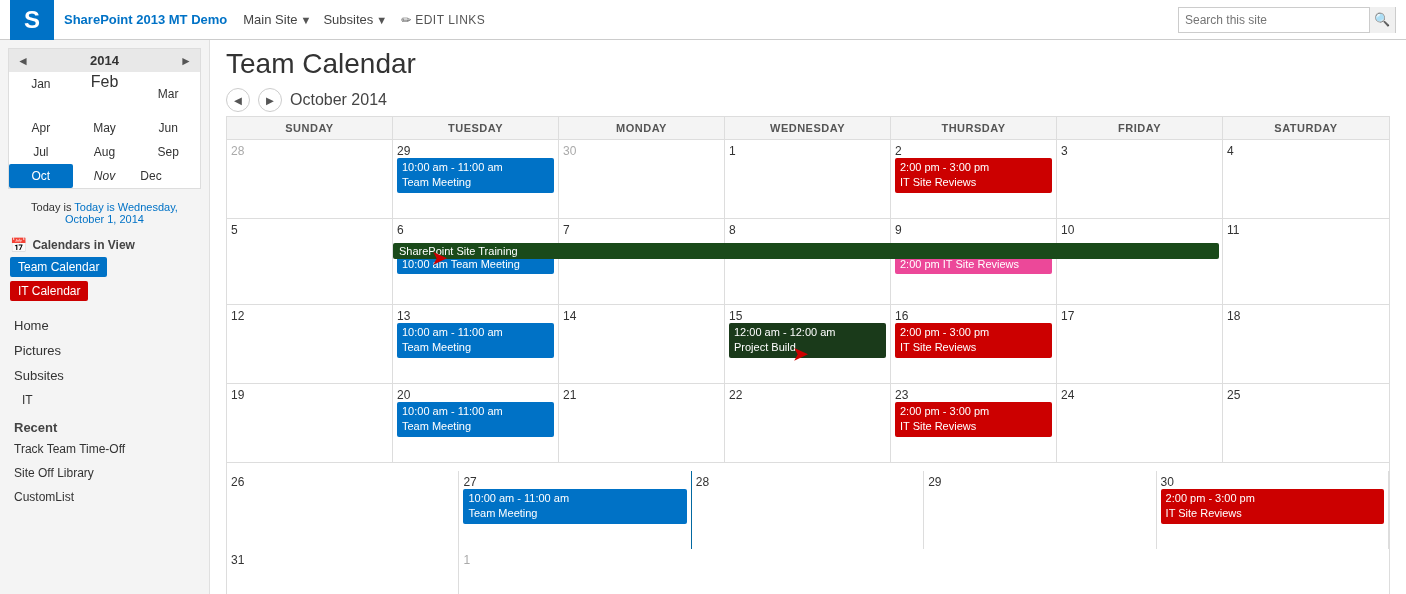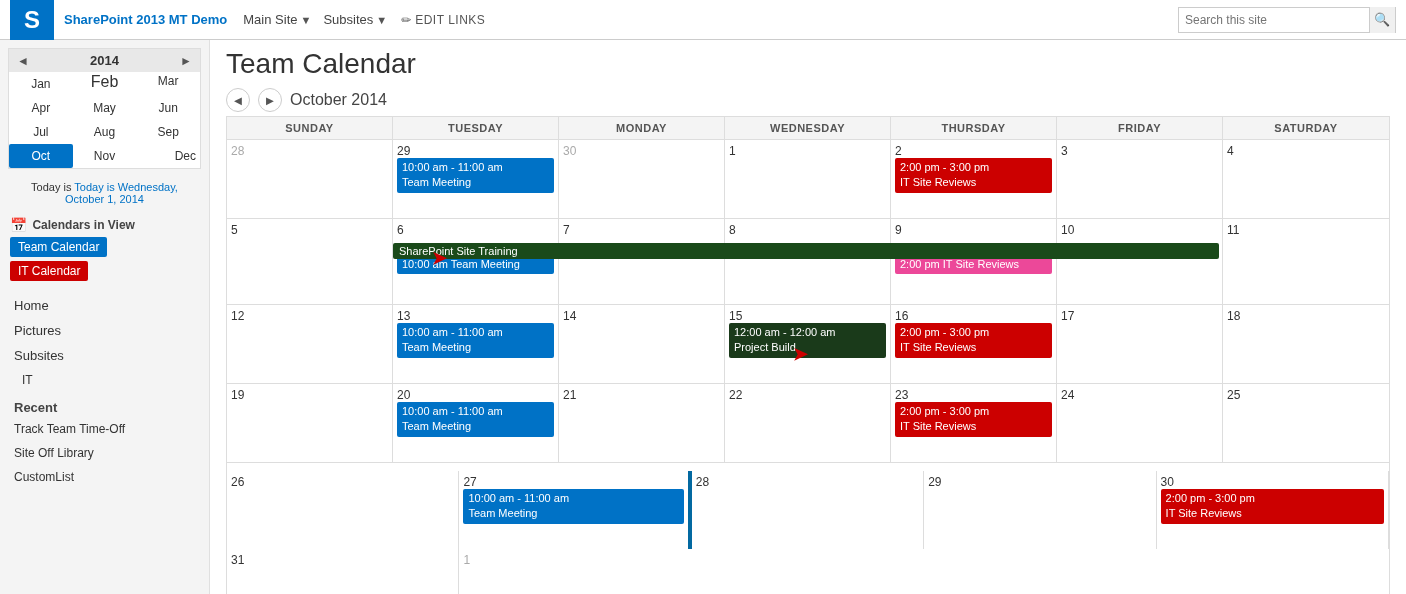--- a/index.html
+++ b/index.html
@@ -34,30 +34,30 @@
     
     <div style="margin:8px;background:#fff;border:1px solid #ddd;">
       <div style="display:flex;align-items:center;justify-content:space-between;background:#e8e8e8;padding:4px 8px;">
         <span style="cursor:pointer;color:#555;font-size:12px;">◄</span>
         <span style="font-size:13px;font-weight:600;">2014</span>
         <span style="cursor:pointer;color:#555;font-size:12px;">►</span>
       </div>
       <div style="display:grid;grid-template-columns:repeat(3,1fr);">
         <span style="text-align:center;padding:5px 4px;font-size:12px;cursor:pointer;">Jan</span>
         <span style="text-align:center;padding:1px 4px;font-size:16px;cursor:pointer;">Feb</span>
-        <span style="text-align:center;padding:2px 4px;font-size:12px;cursor:pointer;">Mar</span>
+        <span style="text-align:center;padding:15px 4px;font-size:12px;cursor:pointer;">Mar</span>
         <span style="text-align:center;padding:5px 4px;font-size:12px;cursor:pointer;">Apr</span>
         <span style="text-align:center;padding:5px 4px;font-size:12px;cursor:pointer;">May</span>
         <span style="text-align:center;padding:5px 4px;font-size:12px;cursor:pointer;">Jun</span>
         <span style="text-align:center;padding:5px 4px;font-size:12px;cursor:pointer;">Jul</span>
         <span style="text-align:center;padding:5px 4px;font-size:12px;cursor:pointer;">Aug</span>
         <span style="text-align:center;padding:5px 4px;font-size:12px;cursor:pointer;">Sep</span>
         <span style="text-align:center;padding:5px 4px;font-size:12px;cursor:pointer;background:#0072c6;color:#fff;border-radius:2px;">Oct</span>
-        <span style="text-align:center;padding:5px 4px;font-size:12px;cursor:pointer;">Nov</span>
-        <span style="text-align:right;padding:5px 4px;font-size:12px;cursor:pointer;">Dec</span>
+        <span style="text-align:center;padding:5px 4px;font-size:12px;cursor:pointer;font-style:italic;">Nov</span>
+        <span style="text-align:left;padding:5px 4px;font-size:12px;cursor:pointer;">Dec</span>
       </div>
     </div>
 
     
     <div style="font-size:11px;color:#333;text-align:center;padding:4px 22px 6px;">
       Today is <a href="#" style="color:#0072c6;text-decoration:none;">Today is Wednesday, October 1, 2014</a>
     </div>
 
     
     <div style="padding:6px 10px 2px;font-size:12px;font-weight:600;color:#444;display:flex;align-items:center;gap:5px;">
@@ -224,21 +224,21 @@
         </div>
         <div style="padding:4px;min-height:78px;">
           <div style="font-size:12px;color:#333;">25</div>
         </div>
       </div>
 
       <div style="display:grid;grid-template-columns:repeat(5,1fr);min-height:78px;margin-top:8px;">
         <div style="border-right:1px solid #ddd;padding:4px;min-height:78px;">
           <div style="font-size:12px;color:#333;">26</div>
         </div>
-        <div style="border-right:4px solid #0369a1;padding:4px;min-height:78px;">
+        <div style="border-right:1px solid #0369a1;padding:4px;min-height:78px;">
           <div style="font-size:12px;color:#333;">27</div>
           <div style="border-radius:2px;padding:2px 5px;margin-bottom:2px;font-size:11px;line-height:1.4;cursor:pointer;background:#0072c6;color:#fff;">10:00 am - 11:00 am<br>Team Meeting</div>
         </div>
         <div style="border-right:1px solid #ddd;padding:4px;min-height:78px;">
           <div style="font-size:12px;color:#333;">28</div>
         </div>
         <div style="border-right:1px solid #ddd;padding:4px;min-height:78px;">
           <div style="font-size:12px;color:#333;">29</div>
         </div>
         <div style="border-right:1px solid #ddd;padding:4px;min-height:78px;">

